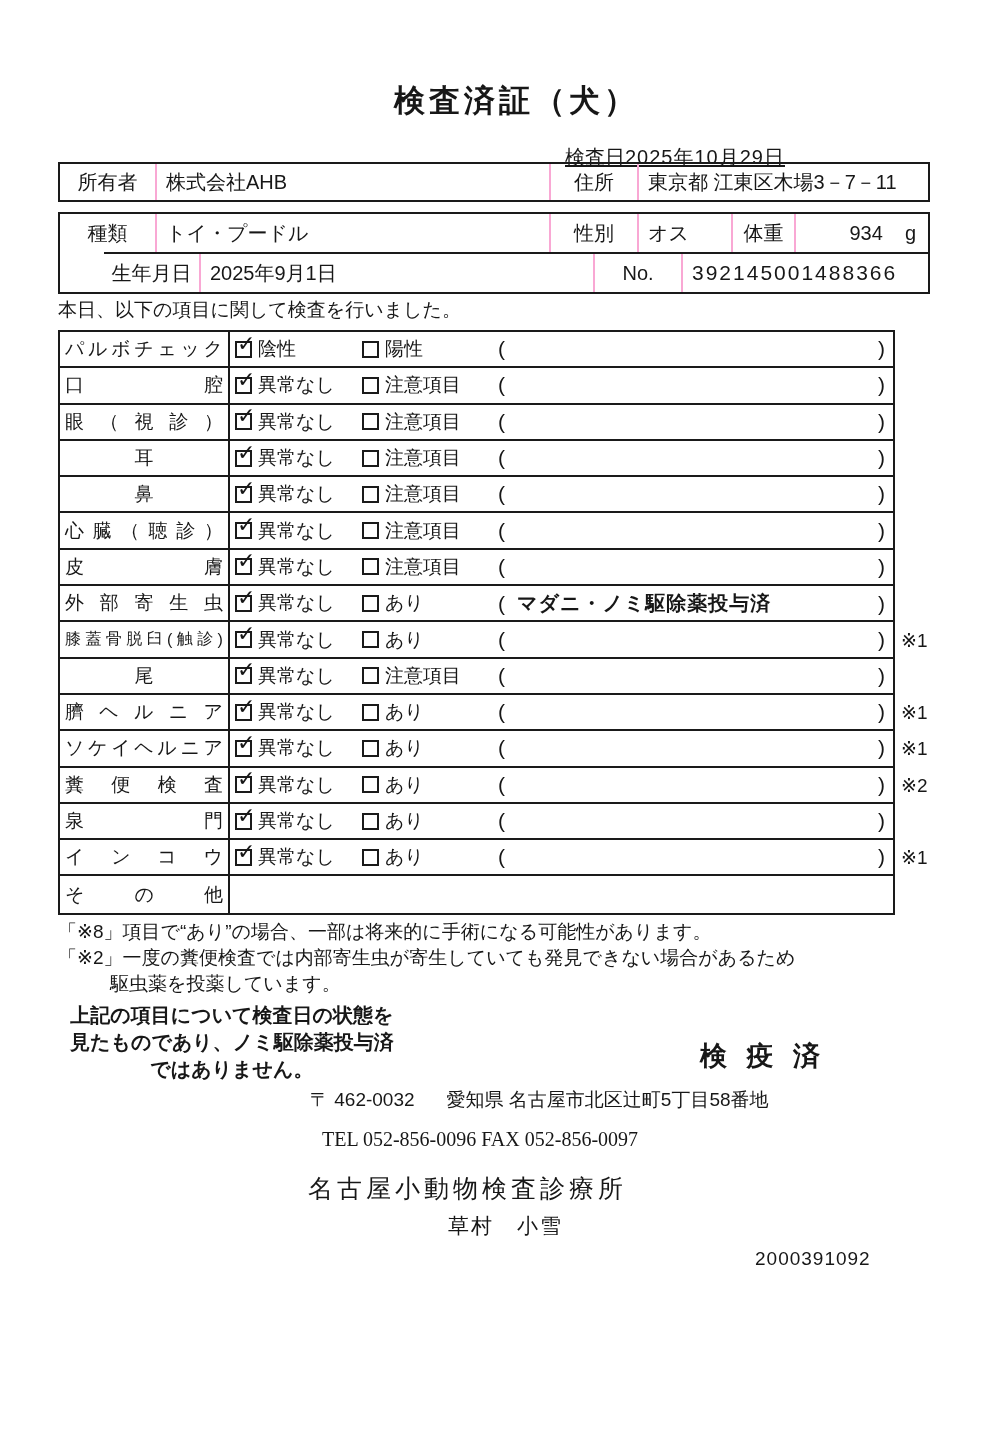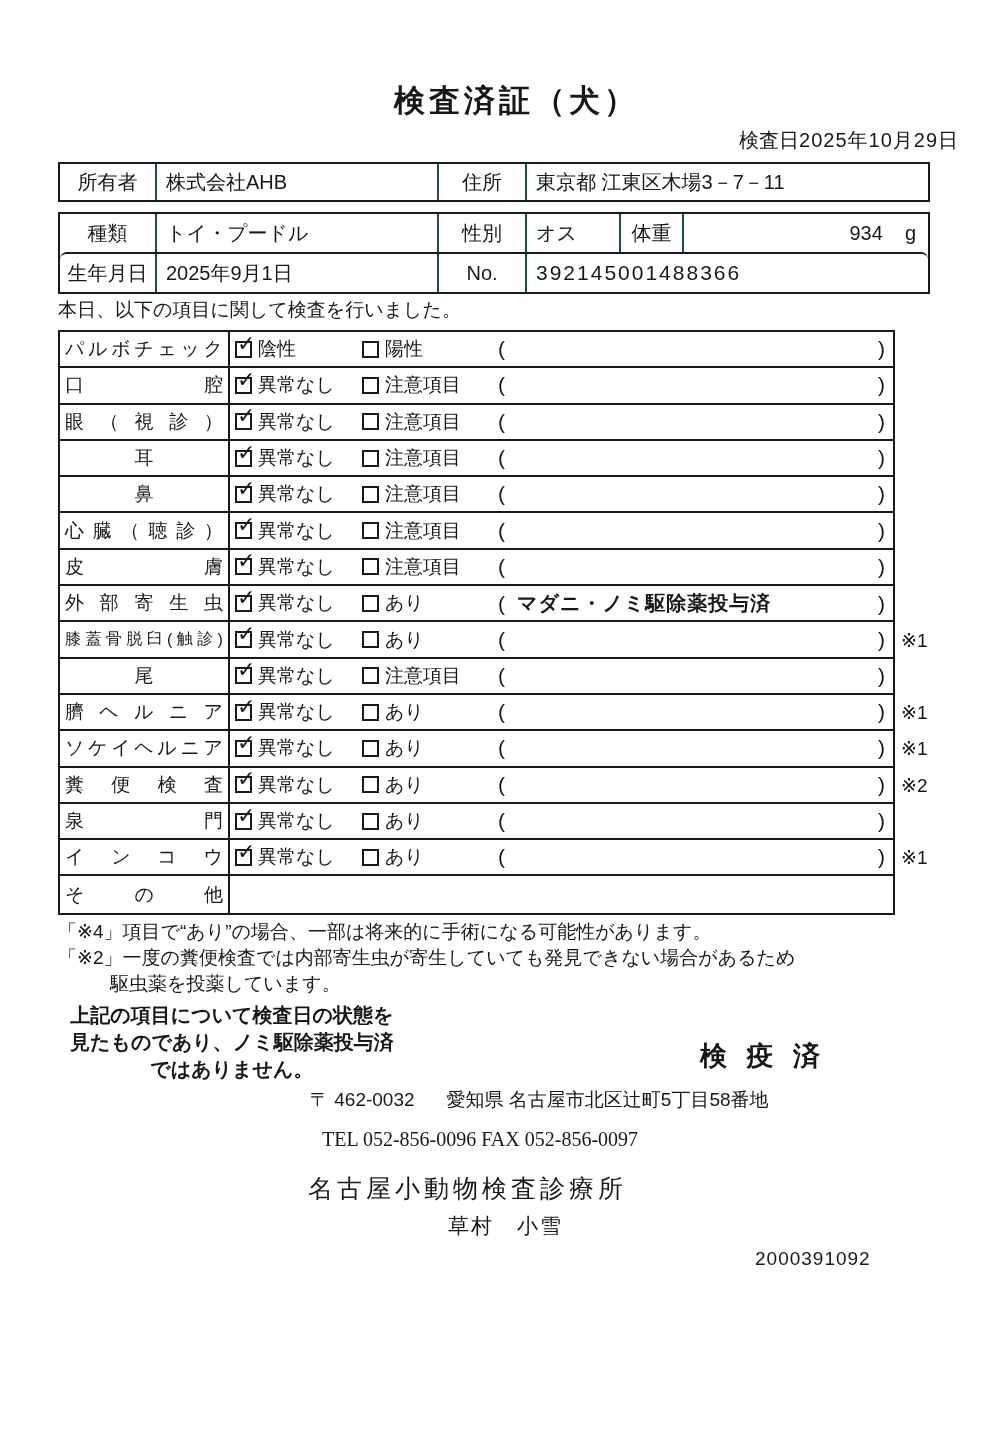--- a/index.html
+++ b/index.html
@@ -2,34 +2,34 @@
 <html><head>
 <meta charset="utf-8">
 <style>
   html,body{margin:0;padding:0;background:#d9d9d9;}
   .page{position:relative;width:1004px;height:1429px;background:#ffffff;margin:0 auto;
         font-family:"Liberation Sans","DejaVu Sans",sans-serif;color:#171717;overflow:hidden;padding-left:29px;}
   .abs{position:absolute;}
 
   .title{top:80px;left:0;width:100%;text-align:center;font-size:31px;font-weight:bold;letter-spacing:4px;}
 
-  .date-row{top:127px;left:565px;right:74px;display:flex;justify-content:flex-end;align-items:flex-end;font-size:20px;}
+  .date-row{top:144px;left:565px;right:74px;display:flex;justify-content:flex-start;align-items:flex-end;font-size:20px;text-decoration:underline;}
   .date-val{letter-spacing:1px;}
 
   .tbl{left:58px;width:872px;border:2px solid #1a1a1a;box-sizing:border-box;}
   .owner-tbl{top:162px;}
   .pet-tbl{top:212px;}
   .trow{display:flex;height:36px;}
-  .pet-tbl .trow{height:38px;border-radius:7px;}
-  .pet-tbl .trow + .trow{border-top:2px solid #1a1a1a;}
-  .cell{display:flex;align-items:center;box-sizing:border-box;padding:0 9px;font-size:20px;border-right:2px solid #14532d;white-space:nowrap;overflow:hidden;}
+  .pet-tbl .trow{height:38px;}
+  .pet-tbl .trow + .trow{border-top:2px solid #1a1a1a;margin-left:44px;}
+  .cell{display:flex;align-items:center;box-sizing:border-box;padding:0 9px;font-size:20px;border-right:2px solid #f9a8d4;white-space:nowrap;overflow:hidden;}
   .cell.last{border-right:none;flex:1;}
   .cell.lbl{justify-content:center;padding:0 4px;}
   .w-owner{width:97px;}
-  .w-val1{width:282px;}
+  .w-val1{width:394px;}
   .w-addr{width:88px;}
   .w-sex{width:94px;}
   .w-wlbl{width:63px;}
   .weight-cell{justify-content:flex-end;padding-right:12px;}
   .weight-unit{margin-left:22px;}
   .num-val{letter-spacing:2px;font-size:21px;}
 
   .intro{top:297px;left:58px;font-size:19px;}
 
   .chk-table{top:330px;left:58px;width:837px;border:2px solid #1a1a1a;box-sizing:border-box;}
@@ -485,21 +485,21 @@
         <div class="chk-item justify">
           <span>そ</span>
           <span>の</span>
           <span>他</span>
         </div>
         <div class="chk-content"></div>
       </div>
     </div>
 
   <div class="abs footnotes">
-    <div>「※4」項目で“あり”の場合、一部は将来的に手術になる可能性があります。</div>
+    <div>「※8」項目で“あり”の場合、一部は将来的に手術になる可能性があります。</div>
     <div>「※2」一度の糞便検査では内部寄生虫が寄生していても発見できない場合があるため</div>
     <div class="fn-indent">駆虫薬を投薬しています。</div>
   </div>
 
   <div class="abs disclaimer">
     <div>上記の項目について検査日の状態を</div>
     <div>見たものであり、ノミ駆除薬投与済</div>
     <div>ではありません。</div>
   </div>
 

